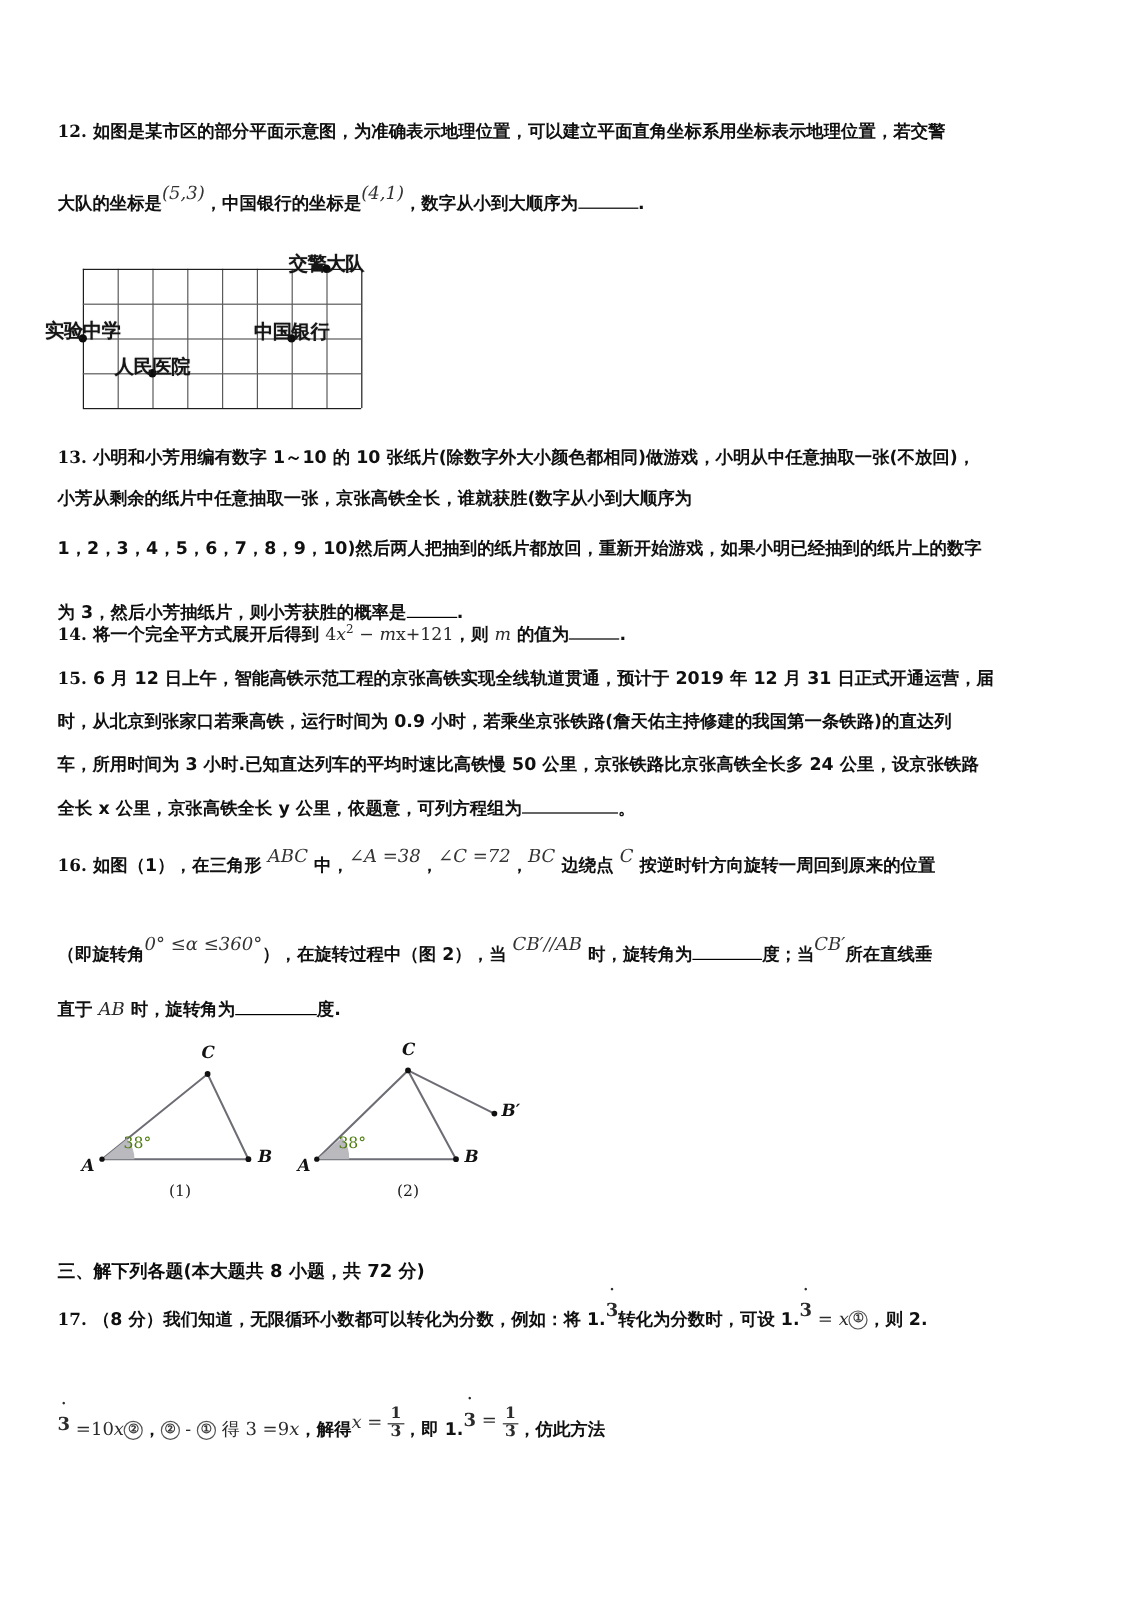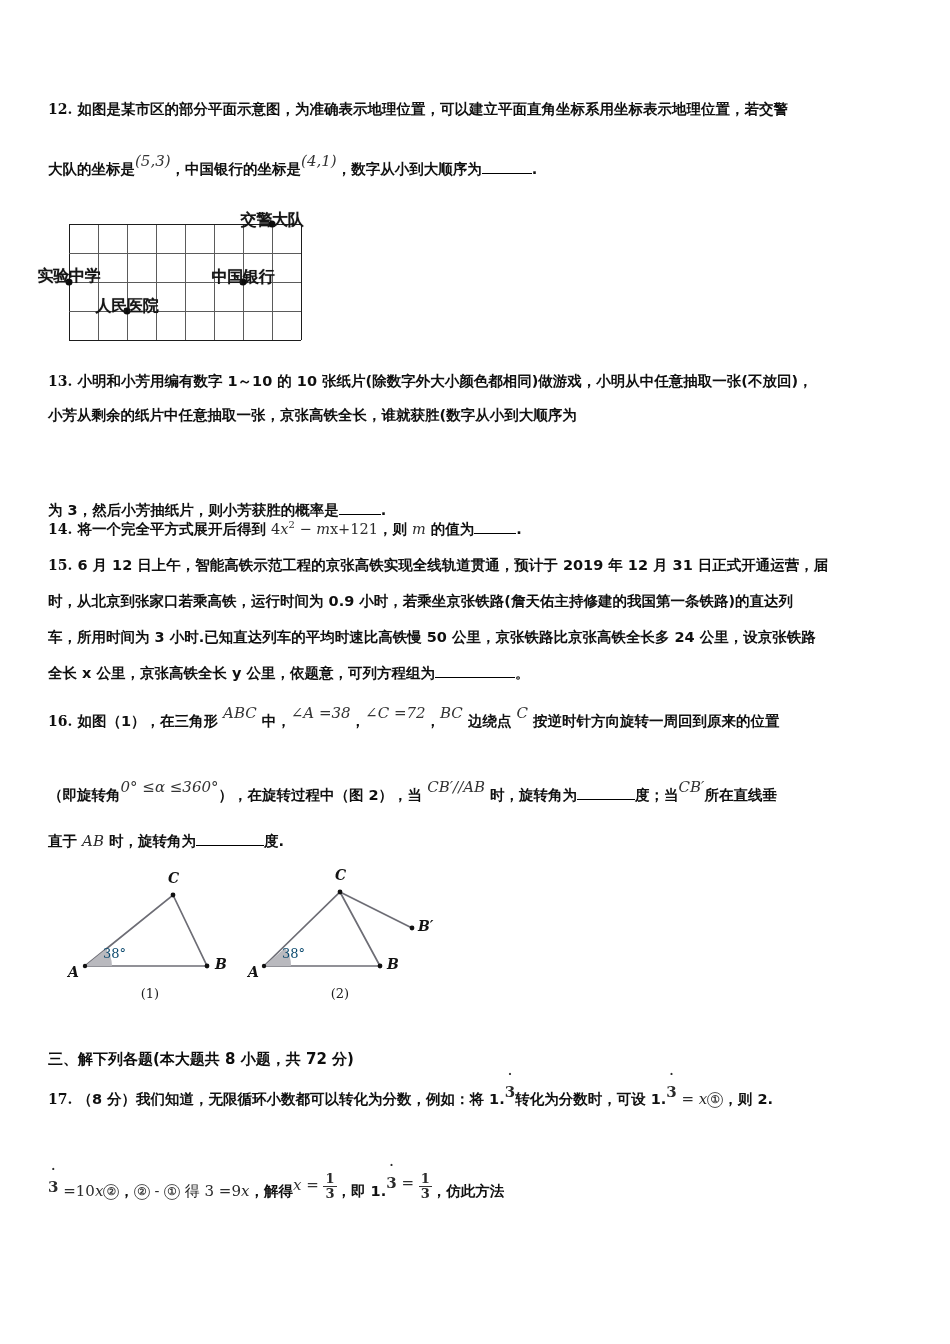--- a/index.html
+++ b/index.html
@@ -126,21 +126,21 @@
     font-family: "DejaVu Serif", "Liberation Serif", serif;
     font-style: italic;
     font-weight: 700;
     font-size: 14px;
     color: #121212;
   }
   .anglelabel {
     position: absolute;
     font-family: "DejaVu Serif", "Liberation Serif", serif;
     font-size: 13px;
-    color: #0c4a6e;
+    color: #4d7c0f;
   }
 
   
   .frac {
     display: inline-block;
     vertical-align: middle;
     text-align: center;
     font-family: "DejaVu Serif", "Liberation Serif", serif;
     font-style: normal;
     font-size: 13px;
@@ -225,20 +225,21 @@
         <div class="map-dot" style="left: 58px; top: 87px;"></div>
         <div class="map-label" style="left: 58px; top: 72px;">人民医院</div>
       </div>
   </div>
 
   <div class="line" style="left:48px; top:372px;">
     <span class="num">13.</span>
     <span>小明和小芳用编有数字 1～10 的 10 张纸片(除数字外大小颜色都相同)做游戏，小明从中任意抽取一张(不放回)，</span>
   </div>
   <div class="line" style="left:48px; top:406px;">小芳从剩余的纸片中任意抽取一张，京张高铁全长，谁就获胜(数字从小到大顺序为</div>
+  <div class="line bold" style="left:48px; top:448px;">1，2，3，4，5，6，7，8，9，10)然后两人把抽到的纸片都放回，重新开始游戏，如果小明已经抽到的纸片上的数字</div>
   <div class="line bold" style="left:48px; top:488px;margin-top:13px;">
     <span>为 3，然后小芳抽纸片，则小芳获胜的概率是</span><span class="blank u5"></span><span>.</span>
   </div>
 
   <div class="line" style="left:48px; top:519px;">
     <span class="num">14.</span>
     <span>将一个完全平方式展开后得到 </span><span class="mathrm bold">4</span><span class="mathit bold">x</span><sup class="mathrm bold" style="font-size:10px;">2</sup><span class="mathrm bold"> − </span><span class="mathit bold">m</span><span class="mathrm bold">x+121</span><span>，则 </span><span class="mathit bold">m</span><span> 的值为</span><span class="blank u5"></span><span>.</span>
   </div>
 
   <div class="line" style="left:48px; top:556px;">

